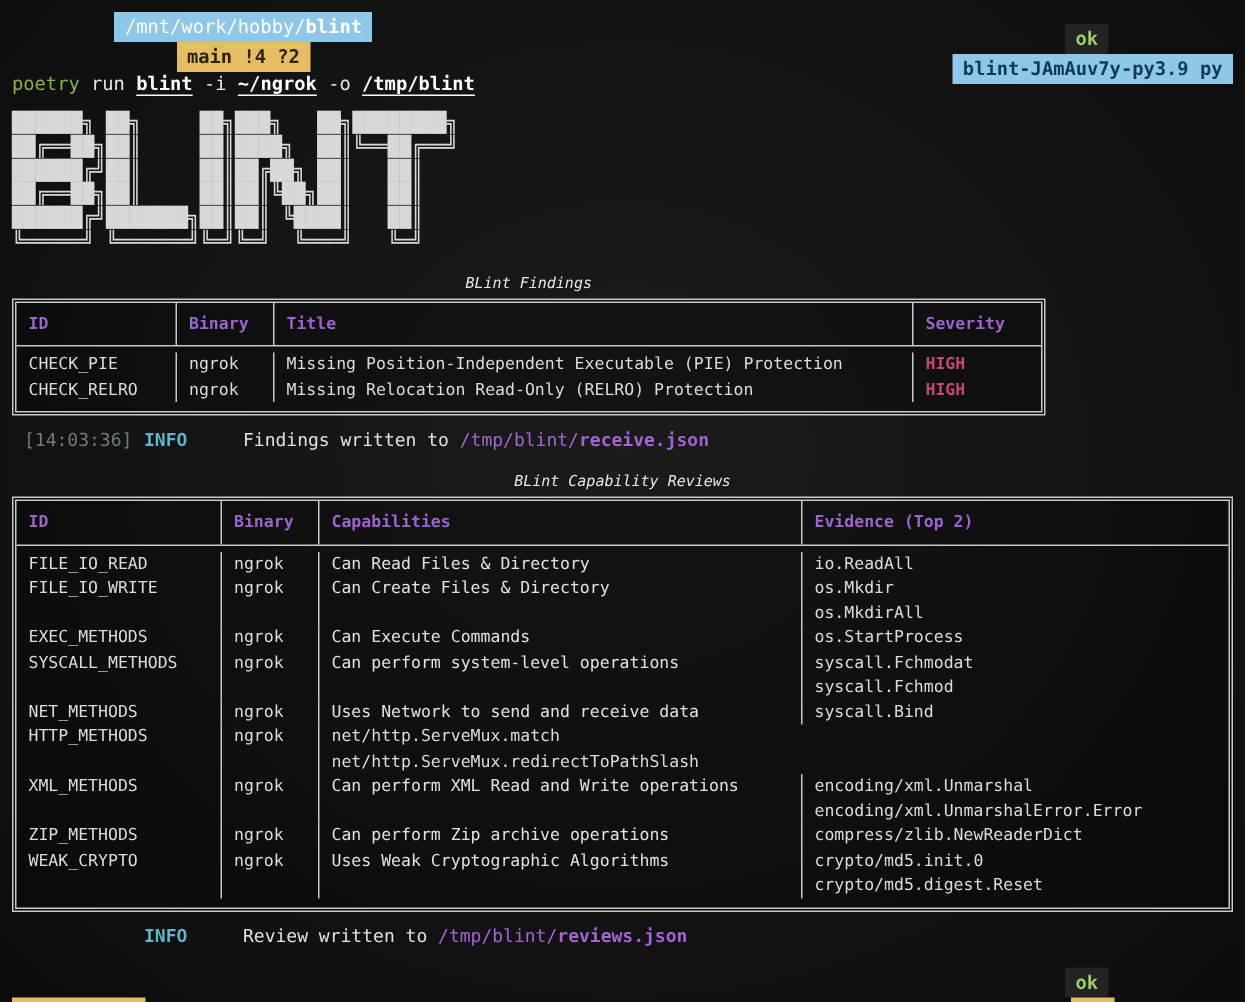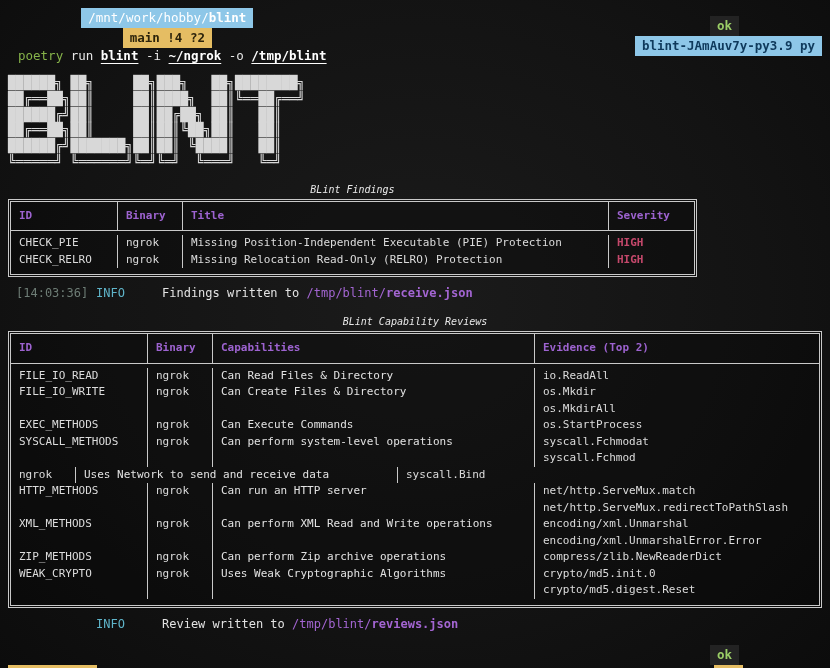--- a/index.html
+++ b/index.html
@@ -19,21 +19,21 @@
   .prompt-row.bottom{padding:0 8px;margin-top:12px;}
   .prompt-left,.prompt-right{display:flex;align-items:center;white-space:pre;flex-direction:column;}
   .chip{display:inline-block;height:20px;line-height:20px;padding:0 7px;white-space:pre;}
   .chip-path{background:var(--chip-blue);color:#ffffff;}
   .chip-path .seg-bold{font-weight:bold;}
   .seg-dim{color:#e6f2fa;opacity:.55;}
   .chip-git{background:var(--chip-yellow);color:#2c230b;font-weight:bold;}
   .chip-ok{background:#232323;color:var(--ok-green);font-weight:bold;margin-right:8px;}
   .chip-duration{background:var(--chip-yellow);color:#2c230b;font-weight:bold;}
   .chip-venv{background:var(--chip-blue);color:#0f3a5c;font-weight:bold;}
-  .cmd{margin-left:10px;white-space:pre;color:#e6e6e6;}
+  .cmd{margin-left:0;white-space:pre;color:#e6e6e6;}
   .tok-program{color:var(--poetry-green);}
   .tok-plain{color:#e6e6e6;}
   .tok-arg-path{color:#ffffff;font-weight:bold;text-decoration:underline;text-underline-offset:3px;}
   .logo{margin:12px 0 0 8px;font-size:13px;line-height:15.8px;font-weight:bold;color:var(--logo-gray);white-space:pre;}
   .section-title{font-style:italic;font-size:10px;color:#e8e8e8;text-align:center;margin-top:14px;}
   .w-findings{width:689px;}
   .content{padding:0 8px;}
   .rtable{border:3px double var(--table-border);margin-top:4px;box-sizing:border-box;background:rgba(0,0,0,.25);}
   .rtable.findings{width:689px;}
   .thead{display:flex;border-bottom:1px solid var(--table-border);}
@@ -47,21 +47,21 @@
   .fc3{width:85px;}
   .rc0{width:137px;border-right:1px solid var(--table-border);}
   .rc1{width:65px;border-right:1px solid var(--table-border);}
   .rc2{width:322px;border-right:1px solid var(--table-border);}
   .rc3{flex:1;}
   .severity{color:var(--severity-high);font-weight:bold;}
   .evidence{white-space:pre-line;}
   .cap-cell{color:#e2e2e2;}
   .logline{white-space:pre;font-size:12px;margin-top:8px;padding-left:8px;line-height:17px;}
   .log-time{display:inline-block;width:80px;color:var(--timestamp-gray);}
-  .log-level{display:inline-block;width:66px;color:var(--info-cyan);font-weight:normal;}
+  .log-level{display:inline-block;width:66px;color:var(--info-cyan);font-weight:bold;}
   .log-msg{color:#e2e2e2;}
   .log-path{color:var(--path-purple);}
   .log-file{color:var(--path-purple);font-weight:bold;}
 </style>
 </head>
 <body>
 
 <div class="prompt-row">
   <div class="prompt-left">
     <span class="chip chip-path"><span>/mnt/work/hobby/</span><span class="seg-bold">blint</span></span><span class="chip chip-git">main !4 ?2</span>
@@ -136,28 +136,28 @@
           <div class="cell rc3 evidence">os.StartProcess</div>
         </div>
         <div class="trow">
           <div class="cell rc0">SYSCALL_METHODS</div>
           <div class="cell rc1">ngrok</div>
           <div class="cell rc2 cap-cell">Can perform system-level operations</div>
           <div class="cell rc3 evidence">syscall.Fchmodat
 syscall.Fchmod</div>
         </div>
         <div class="trow">
+          <div class="cell rc0">NET_METHODS</div>
           <div class="cell rc1">ngrok</div>
           <div class="cell rc2 cap-cell">Uses Network to send and receive data</div>
           <div class="cell rc3 evidence">syscall.Bind</div>
         </div>
         <div class="trow">
           <div class="cell rc0">HTTP_METHODS</div>
           <div class="cell rc1">ngrok</div>
-          <div class="cell rc2 cap-cell">Can run an HTTP server</div>
           <div class="cell rc3 evidence">net/http.ServeMux.match
 net/http.ServeMux.redirectToPathSlash</div>
         </div>
         <div class="trow">
           <div class="cell rc0">XML_METHODS</div>
           <div class="cell rc1">ngrok</div>
           <div class="cell rc2 cap-cell">Can perform XML Read and Write operations</div>
           <div class="cell rc3 evidence">encoding/xml.Unmarshal
 encoding/xml.UnmarshalError.Error</div>
         </div>

